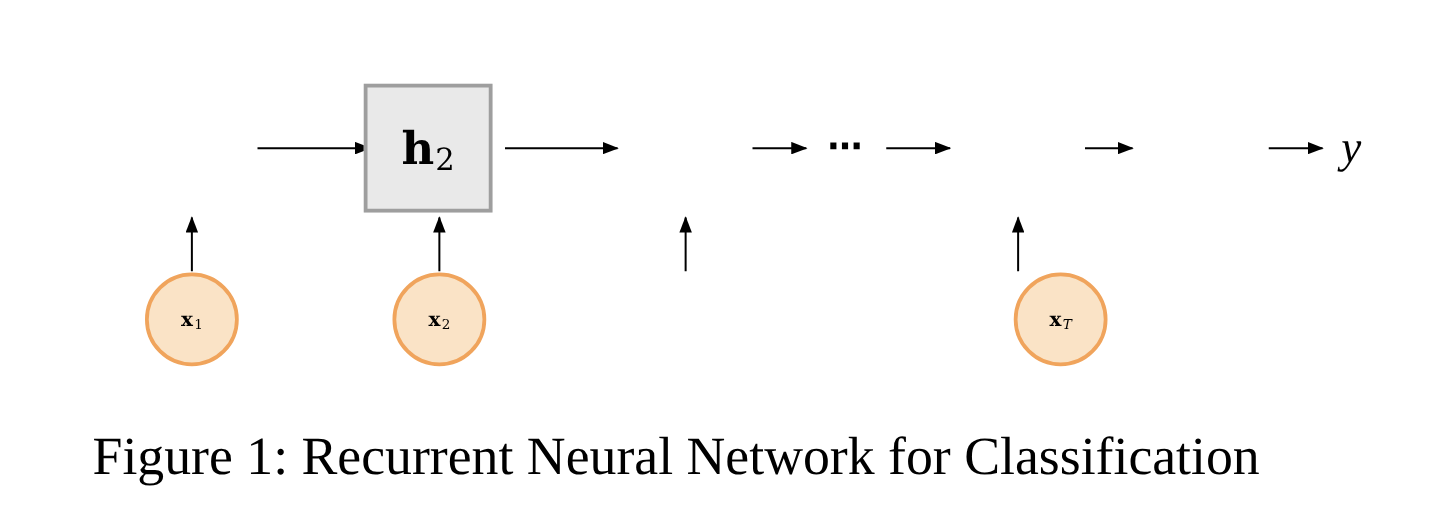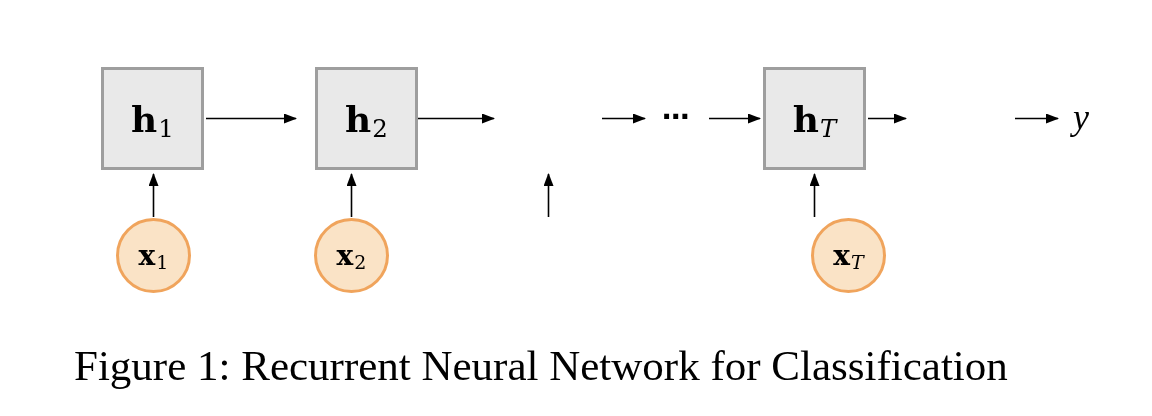--- a/index.html
+++ b/index.html
@@ -30,21 +30,21 @@
   }
   .softmax-node{
     position:absolute;left:911px;top:67px;width:101px;height:101px;box-sizing:border-box;
     background:var(--softmax_fill,#cdd0f5);
     border:3px solid var(--softmax_border,#3442e8);
     border-radius:50%;
     display:flex;align-items:center;justify-content:center;
   }
   .mtxt{font-family:"DejaVu Serif",serif;font-weight:700;line-height:1;}
   .hbox .mtxt{font-size:36px;}
-  .icircle .mtxt{font-size:28px;}
+  .icircle .mtxt{font-size:16px;}
   .sub{font-weight:400;font-size:0.68em;position:relative;top:0.22em;margin-left:1px;}
   .sub.it{font-style:italic;}
   .softmax-label{font-family:"DejaVu Serif",serif;font-weight:700;font-size:20px;line-height:1;}
   .ylabel{
     position:absolute;left:1081px;top:119px;transform:translate(-50%,-55%);
     font-family:"Liberation Serif",serif;font-style:italic;font-size:36px;line-height:1;
   }
   .cdots{
     position:absolute;left:677px;top:117px;transform:translate(-50%,-50%);
     font-family:"DejaVu Sans",sans-serif;font-size:28px;font-weight:700;line-height:1;
@@ -71,28 +71,22 @@
     <line class="arrow-line" x1="602" y1="118.5" x2="645" y2="118.5" marker-end="url(#ah)"></line>
     <line class="arrow-line" x1="709" y1="118.5" x2="760" y2="118.5" marker-end="url(#ah)"></line>
     <line class="arrow-line" x1="868" y1="118.5" x2="906" y2="118.5" marker-end="url(#ah)"></line>
     <line class="arrow-line" x1="1015" y1="118.5" x2="1058" y2="118.5" marker-end="url(#ah)"></line>
     <line class="arrow-line" x1="153.5" y1="217" x2="153.5" y2="174" marker-end="url(#ah)"></line>
     <line class="arrow-line" x1="351.5" y1="217" x2="351.5" y2="174" marker-end="url(#ah)"></line>
     <line class="arrow-line" x1="548.5" y1="217" x2="548.5" y2="174" marker-end="url(#ah)"></line>
     <line class="arrow-line" x1="814.5" y1="217" x2="814.5" y2="174" marker-end="url(#ah)"></line>
   </svg>
 
-  <div class="hbox" style="left:101px">
-    <span class="mtxt"><span>h</span><span class="sub">1</span></span>
-  </div>
-  <div class="hbox" style="left:315px">
+  <div class="hbox" style="left:291px">
     <span class="mtxt"><span>h</span><span class="sub">2</span></span>
-  </div>
-  <div class="hbox" style="left:763px">
-    <span class="mtxt"><span>h</span><span class="sub it">T</span></span>
   </div>
 
   <span class="cdots">⋯</span>
 
 
   <span class="ylabel">y</span>
 
   <div class="icircle" style="left:116px">
     <span class="mtxt"><span>x</span><span class="sub">1</span></span>
   </div>

